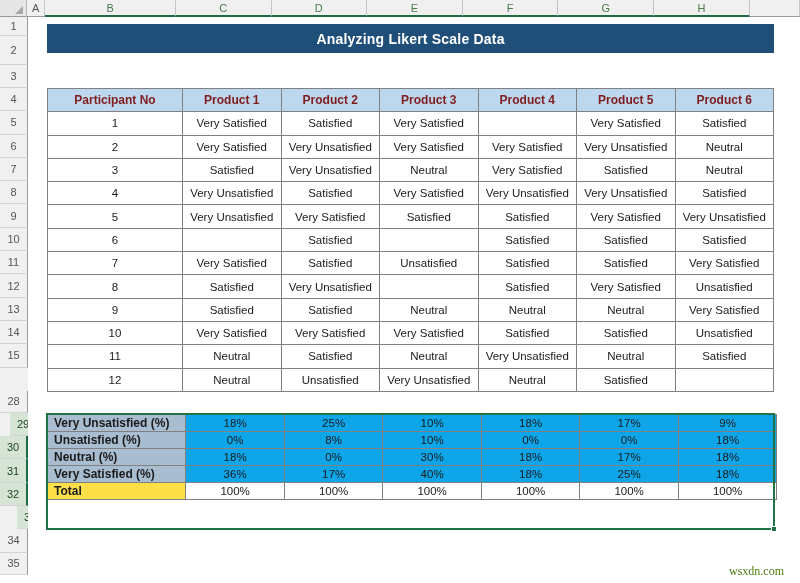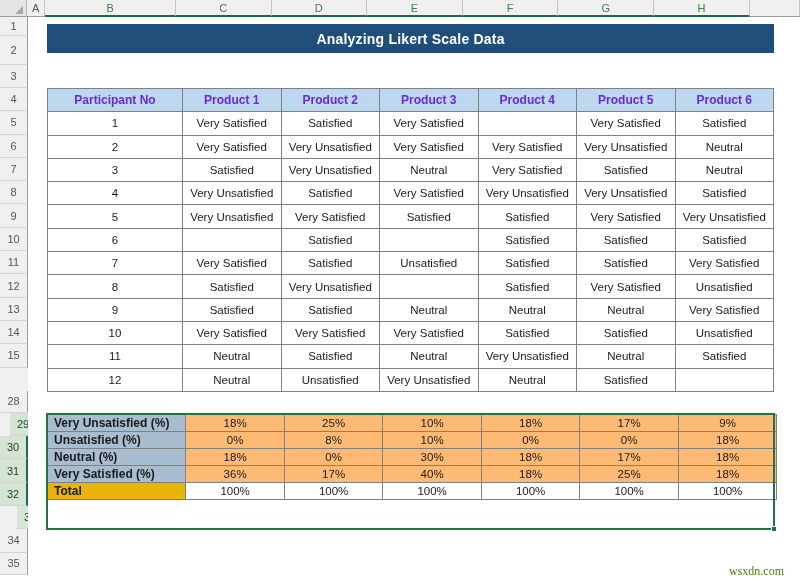--- a/index.html
+++ b/index.html
@@ -106,21 +106,21 @@
     font-size: 11.5px;
     color: #1a1a1a;
     padding: 0 2px;
     overflow: hidden;
     white-space: nowrap;
   }
   .maintable th {
     background: #BDD7EE;
     font-weight: bold;
     font-size: 12px;
-    color: #6d28d9;
+    color: #7f1d1d;
   }
   .maintable td { background: #ffffff; }
   .col-pno  { width: 135px; }
   .col-prod { width: 98.5px; }
 
   
   .sumtable {
     position: absolute;
     left: 47px; top: 414px;
     border-collapse: collapse;
@@ -134,24 +134,24 @@
     font-size: 11.5px;
     color: #1a1a1a;
     padding: 0 16px;
     white-space: nowrap;
   }
   .sumtable td.label {
     text-align: left;
     font-weight: bold;
     font-size: 12px;
     padding-left: 6px;
-    background: #eab308;
+    background: #fde047;
   }
   .sumtable tr.selected td.label { background: #A9BDD0; }
-  .sumtable tr.selected td.val   { background: #fdba74; }
+  .sumtable tr.selected td.val   { background: #0ea5e9; }
   .sumtable td.val { background: #ffffff; }
 
   
   .selection-box {
     position: absolute;
     left: 46px; top: 413px;
     width: 729px; height: 117px;
     border: 2px solid #217346;
     pointer-events: none;
   }

